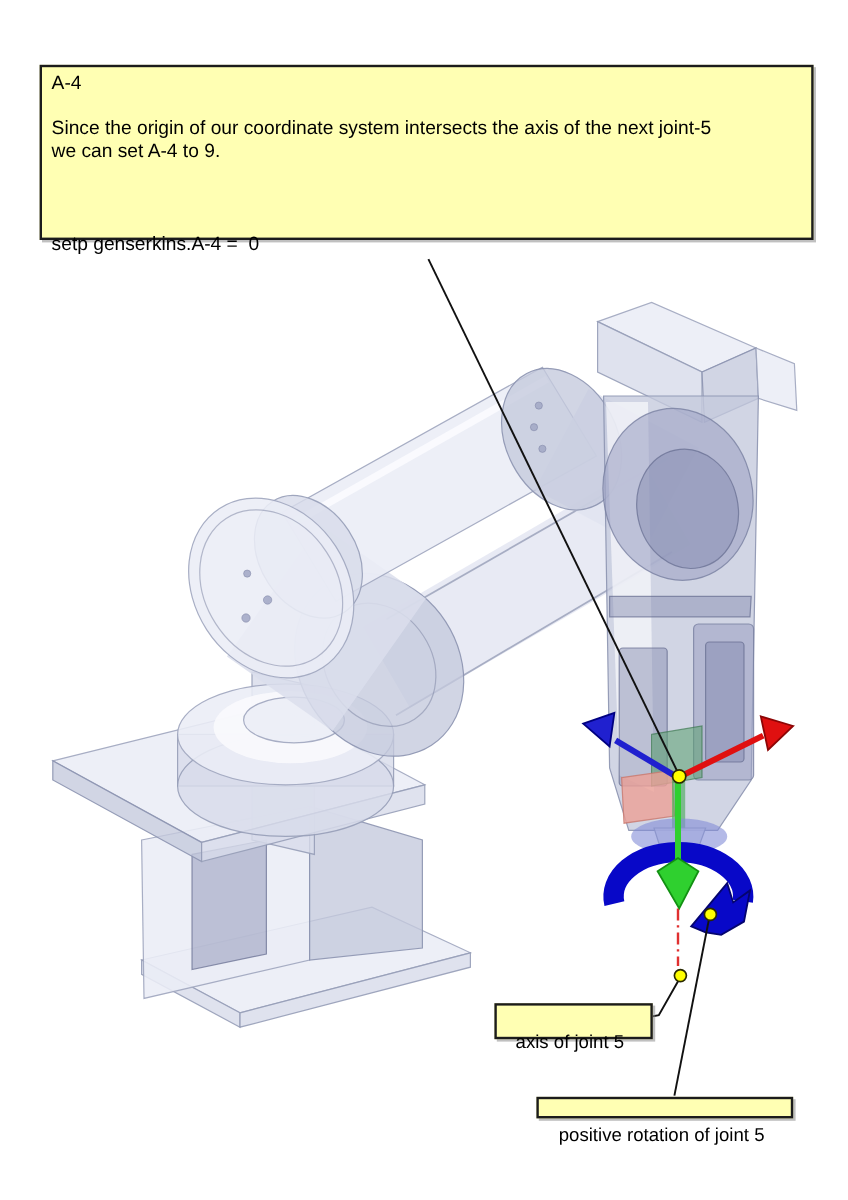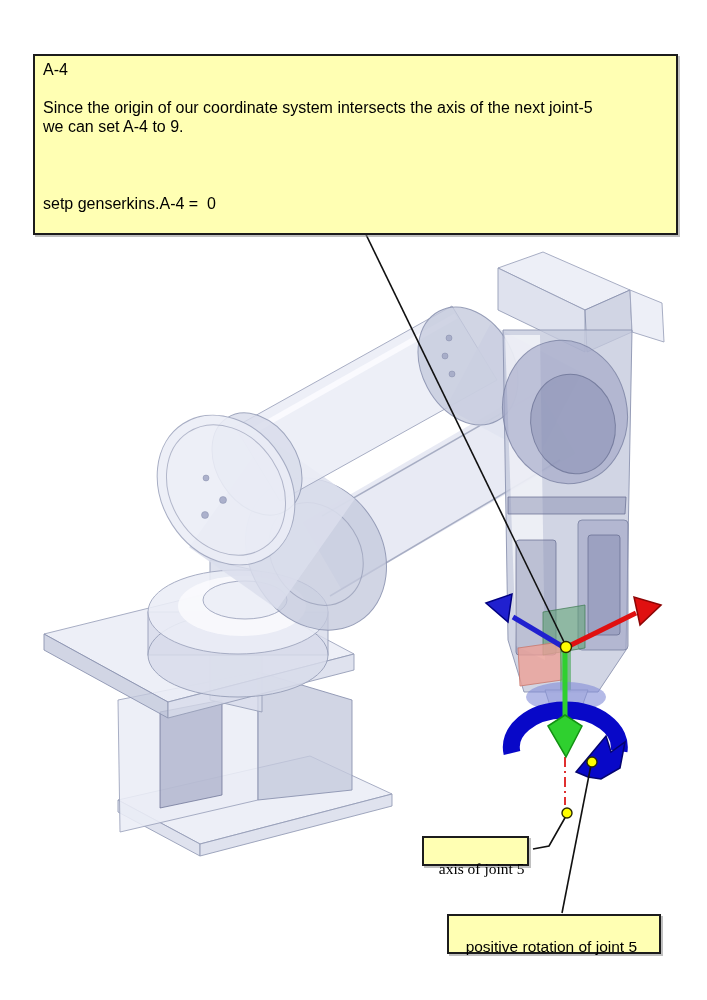--- a/index.html
+++ b/index.html
@@ -20,26 +20,26 @@
   .r-line{fill:none;stroke:rgba(130,137,165,.55);stroke-width:1;}
   .bolt{fill:rgba(164,170,198,.9);stroke:rgba(120,127,160,.8);stroke-width:.5;}
 
   
   .callout{
     position:absolute;background:var(--note-bg,#ffffb3);
     border:2px solid var(--note-border,#1c1c1c);
     box-sizing:border-box;box-shadow:2px 2px 0 rgba(140,140,140,.55);
     font-size:15.5px;line-height:18.5px;white-space:pre-wrap;
   }
-  .note{left:33px;top:54px;width:645px;height:181px;font-size:16px;}
+  .note{left:33px;top:54px;width:645px;height:146px;font-size:16px;}
   .note .note-title{position:absolute;left:8px;top:5px;}
   .note .note-body{position:absolute;left:8px;top:43px;right:6px;}
   .note .note-cmd{position:absolute;left:8px;top:139px;}
-  .lbl-axis{left:422px;top:836px;width:107px;height:30px;padding:3px 0 0 7px;font-family:Liberation Serif, serif;}
-  .lbl-rot{left:447px;top:914px;width:214px;height:40px;padding:3px 0 0 8px;}
+  .lbl-axis{left:412px;top:836px;width:132px;height:30px;padding:3px 0 0 7px;}
+  .lbl-rot{left:447px;top:914px;width:214px;height:18px;padding:3px 0 0 8px;}
 </style>
 </head>
 <body>
 
 <div class="stage">
 
 <svg width="707" height="1000" viewBox="0 0 707 1000">
 
   <g>
 

